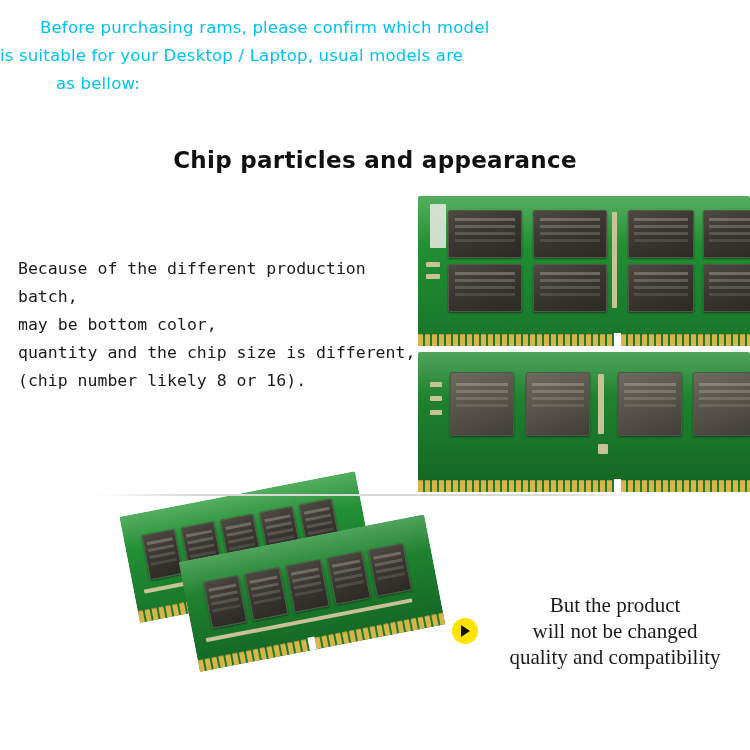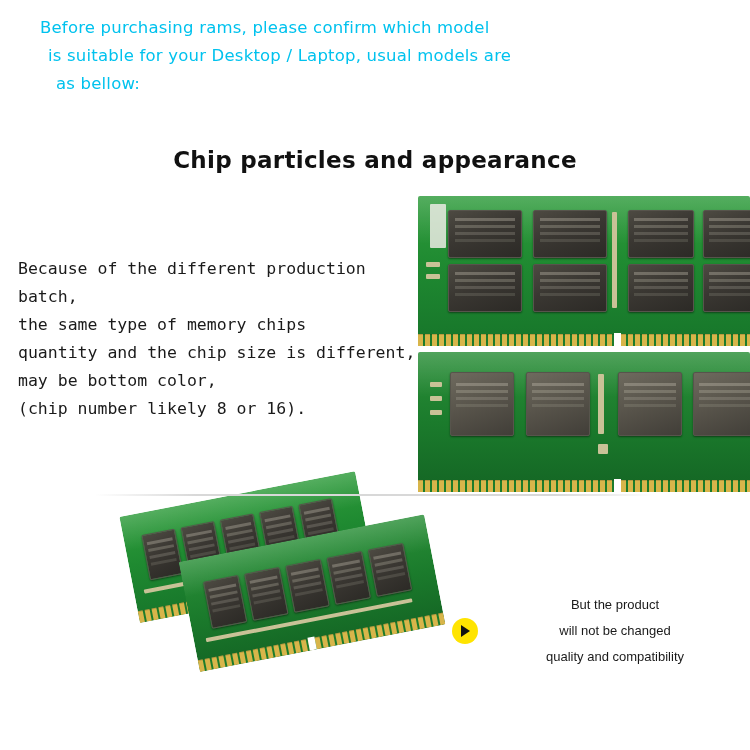--- a/index.html
+++ b/index.html
@@ -22,21 +22,21 @@
     left: 0;
     width: 750px;
     color: #00c2ee;
     font-family: "DejaVu Sans", sans-serif;
     font-size: 16.5px;
     font-weight: normal;
     line-height: 28px;
     letter-spacing: 0.2px;
   }
   .notice .l1 { padding-left: 40px; }
-  .notice .l2 { padding-left: 48px; }
+  .notice .l2 { }
   .notice .l3 { padding-left: 56px; }
 
   
   .section-title {
     position: absolute;
     top: 147px;
     left: 0;
     width: 750px;
     text-align: center;
     font-family: "DejaVu Sans", sans-serif;
@@ -156,44 +156,43 @@
   .bullet::after {
     content: "";
     position: absolute;
     left: 9px;
     top: 7px;
     border-left: 9px solid #111111;
     border-top: 6px solid transparent;
     border-bottom: 6px solid transparent;
   }
   .callout-text {
-    font-family: Liberation Sans, sans-serif;
-    font-size: 13px;
+    font-family: Liberation Serif, serif;
+    font-size: 21px;
     line-height: 26px;
     color: #1a1a1a;
     text-align: center;
     flex: 1 1 auto;
   }
 </style>
 </head>
 <body>
 
 <div class="notice">
   <div class="l1">Before purchasing rams, please confirm which model</div>
   <div class="l2">is suitable for your Desktop / Laptop, usual models are</div>
   <div class="l3">as bellow:</div>
 </div>
 
 <div class="section-title">Chip particles and appearance</div>
 
 <div class="desc">
   <div>Because of the different production batch,</div>
-  <div>the same type of memory chips</div>
+  <div>may be bottom color,</div>
   <div>quantity and the chip size is different,</div>
-  <div>may be bottom color,</div>
   <div>(chip number likely 8 or 16).</div>
 </div>
 
 <div class="ram" style="left:418px; top:196px; width:332px; height:150px;">
   <div class="pcb"></div>
   <div class="pcb-sheen"></div>
 
   <div class="label-sticker" style="left:12px; top:8px; width:16px; height:44px;"></div>
 
   <div class="chip" style="left:30px; top:14px; width:72px; height:46px;"></div>

